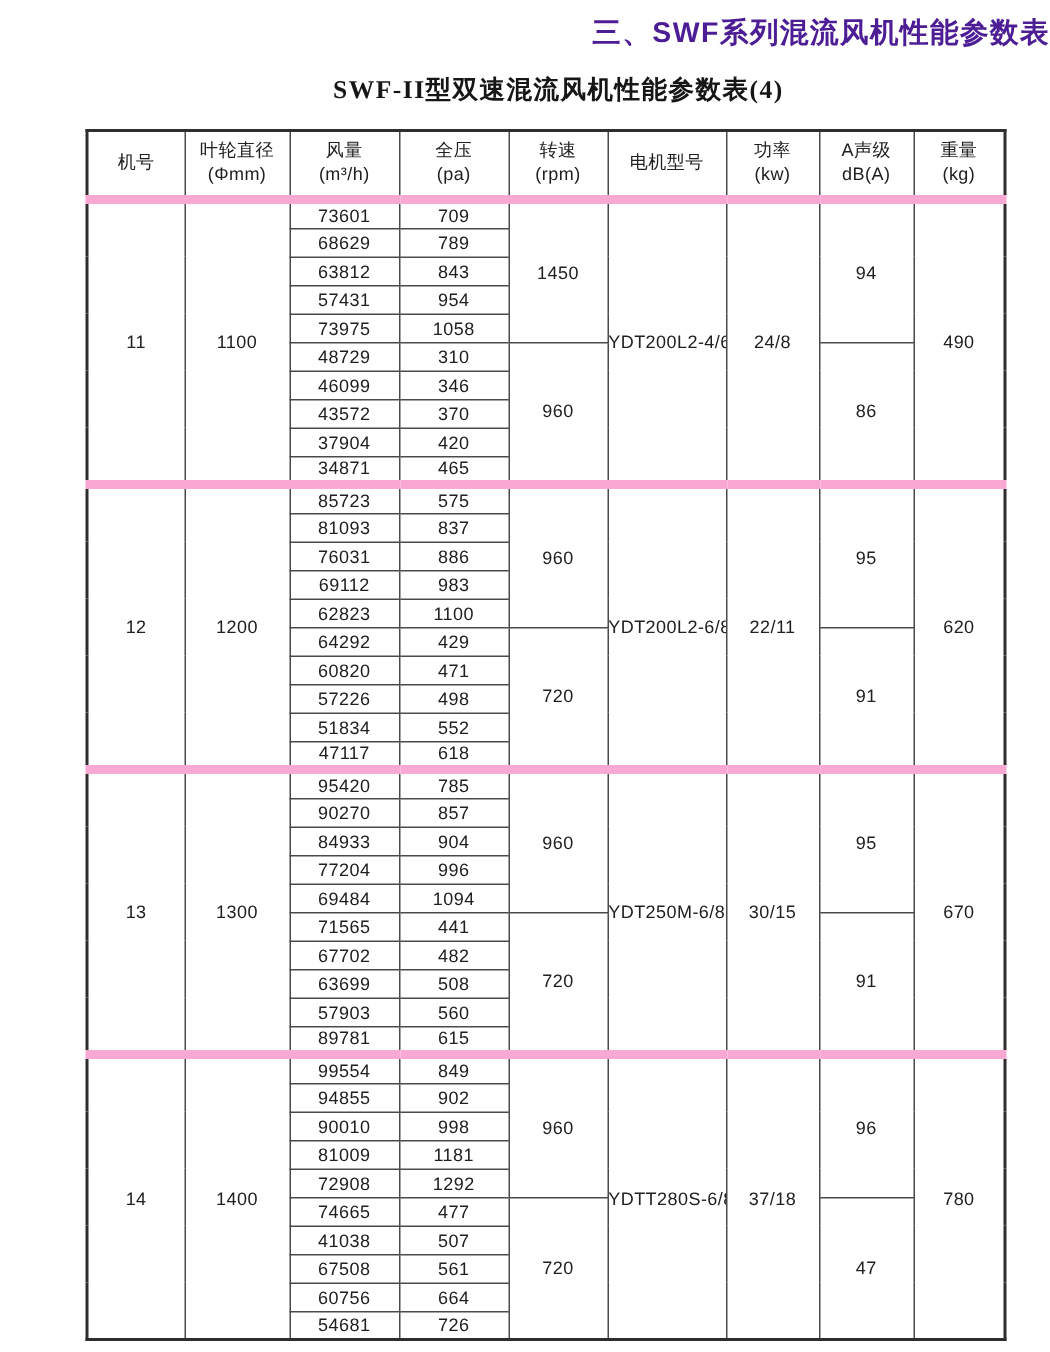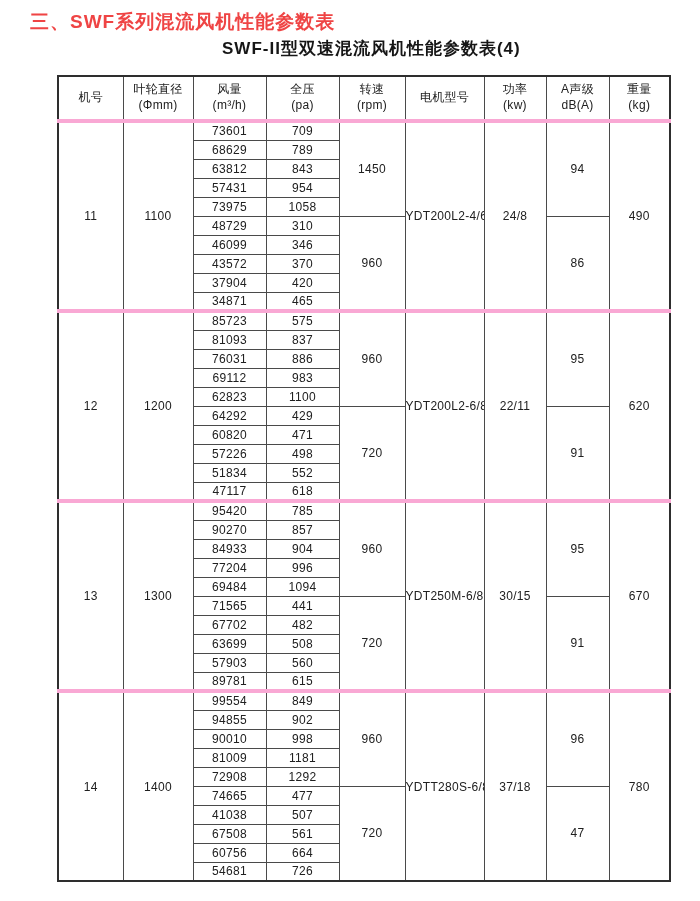--- a/index.html
+++ b/index.html
@@ -10,28 +10,30 @@
     height: 901px;
     overflow: hidden;
     font-family: "Liberation Sans", sans-serif;
     color: #1d1d1d;
   }
   .page-title {
     margin: 9px 0 0 30px;
     font-size: 19px;
     font-weight: bold;
     letter-spacing: 1px;
-    color: #ef4444;
+    color: #4c1d95;
+    text-align: right;
   }
   .table-subtitle {
-    margin: 2px 0 0 222px;
+    margin: 13px 0 0 222px;
     font-size: 17px;
     font-weight: bold;
     letter-spacing: 1px;
     color: #161616;
+    font-family: Liberation Serif, serif;
   }
   table.params {
     border-collapse: collapse;
     table-layout: fixed;
     width: 612px;
     margin: 15px 12px 0 57px;
     border: 2px solid #2e2e2e;
   }
   table.params th,
   table.params td {
@@ -48,21 +50,21 @@
   table.params th {
     height: 42px;
     font-weight: normal;
     line-height: 1.3;
     border-bottom: 2px solid #2e2e2e;
   }
   table.params tbody tr {
     height: 19px;
   }
   table.params tbody tr.block-start td {
-    border-top: 4px solid #f9a8d4;
+    border-top: 6px solid #f9a8d4;
   }
   td[data-name="motor-model-cell"] {
     font-size: 11px;
     letter-spacing: 0;
   }
 </style>
 </head>
 <body>
 
 <div class="page-title" data-name="page-title">三、SWF系列混流风机性能参数表</div>

